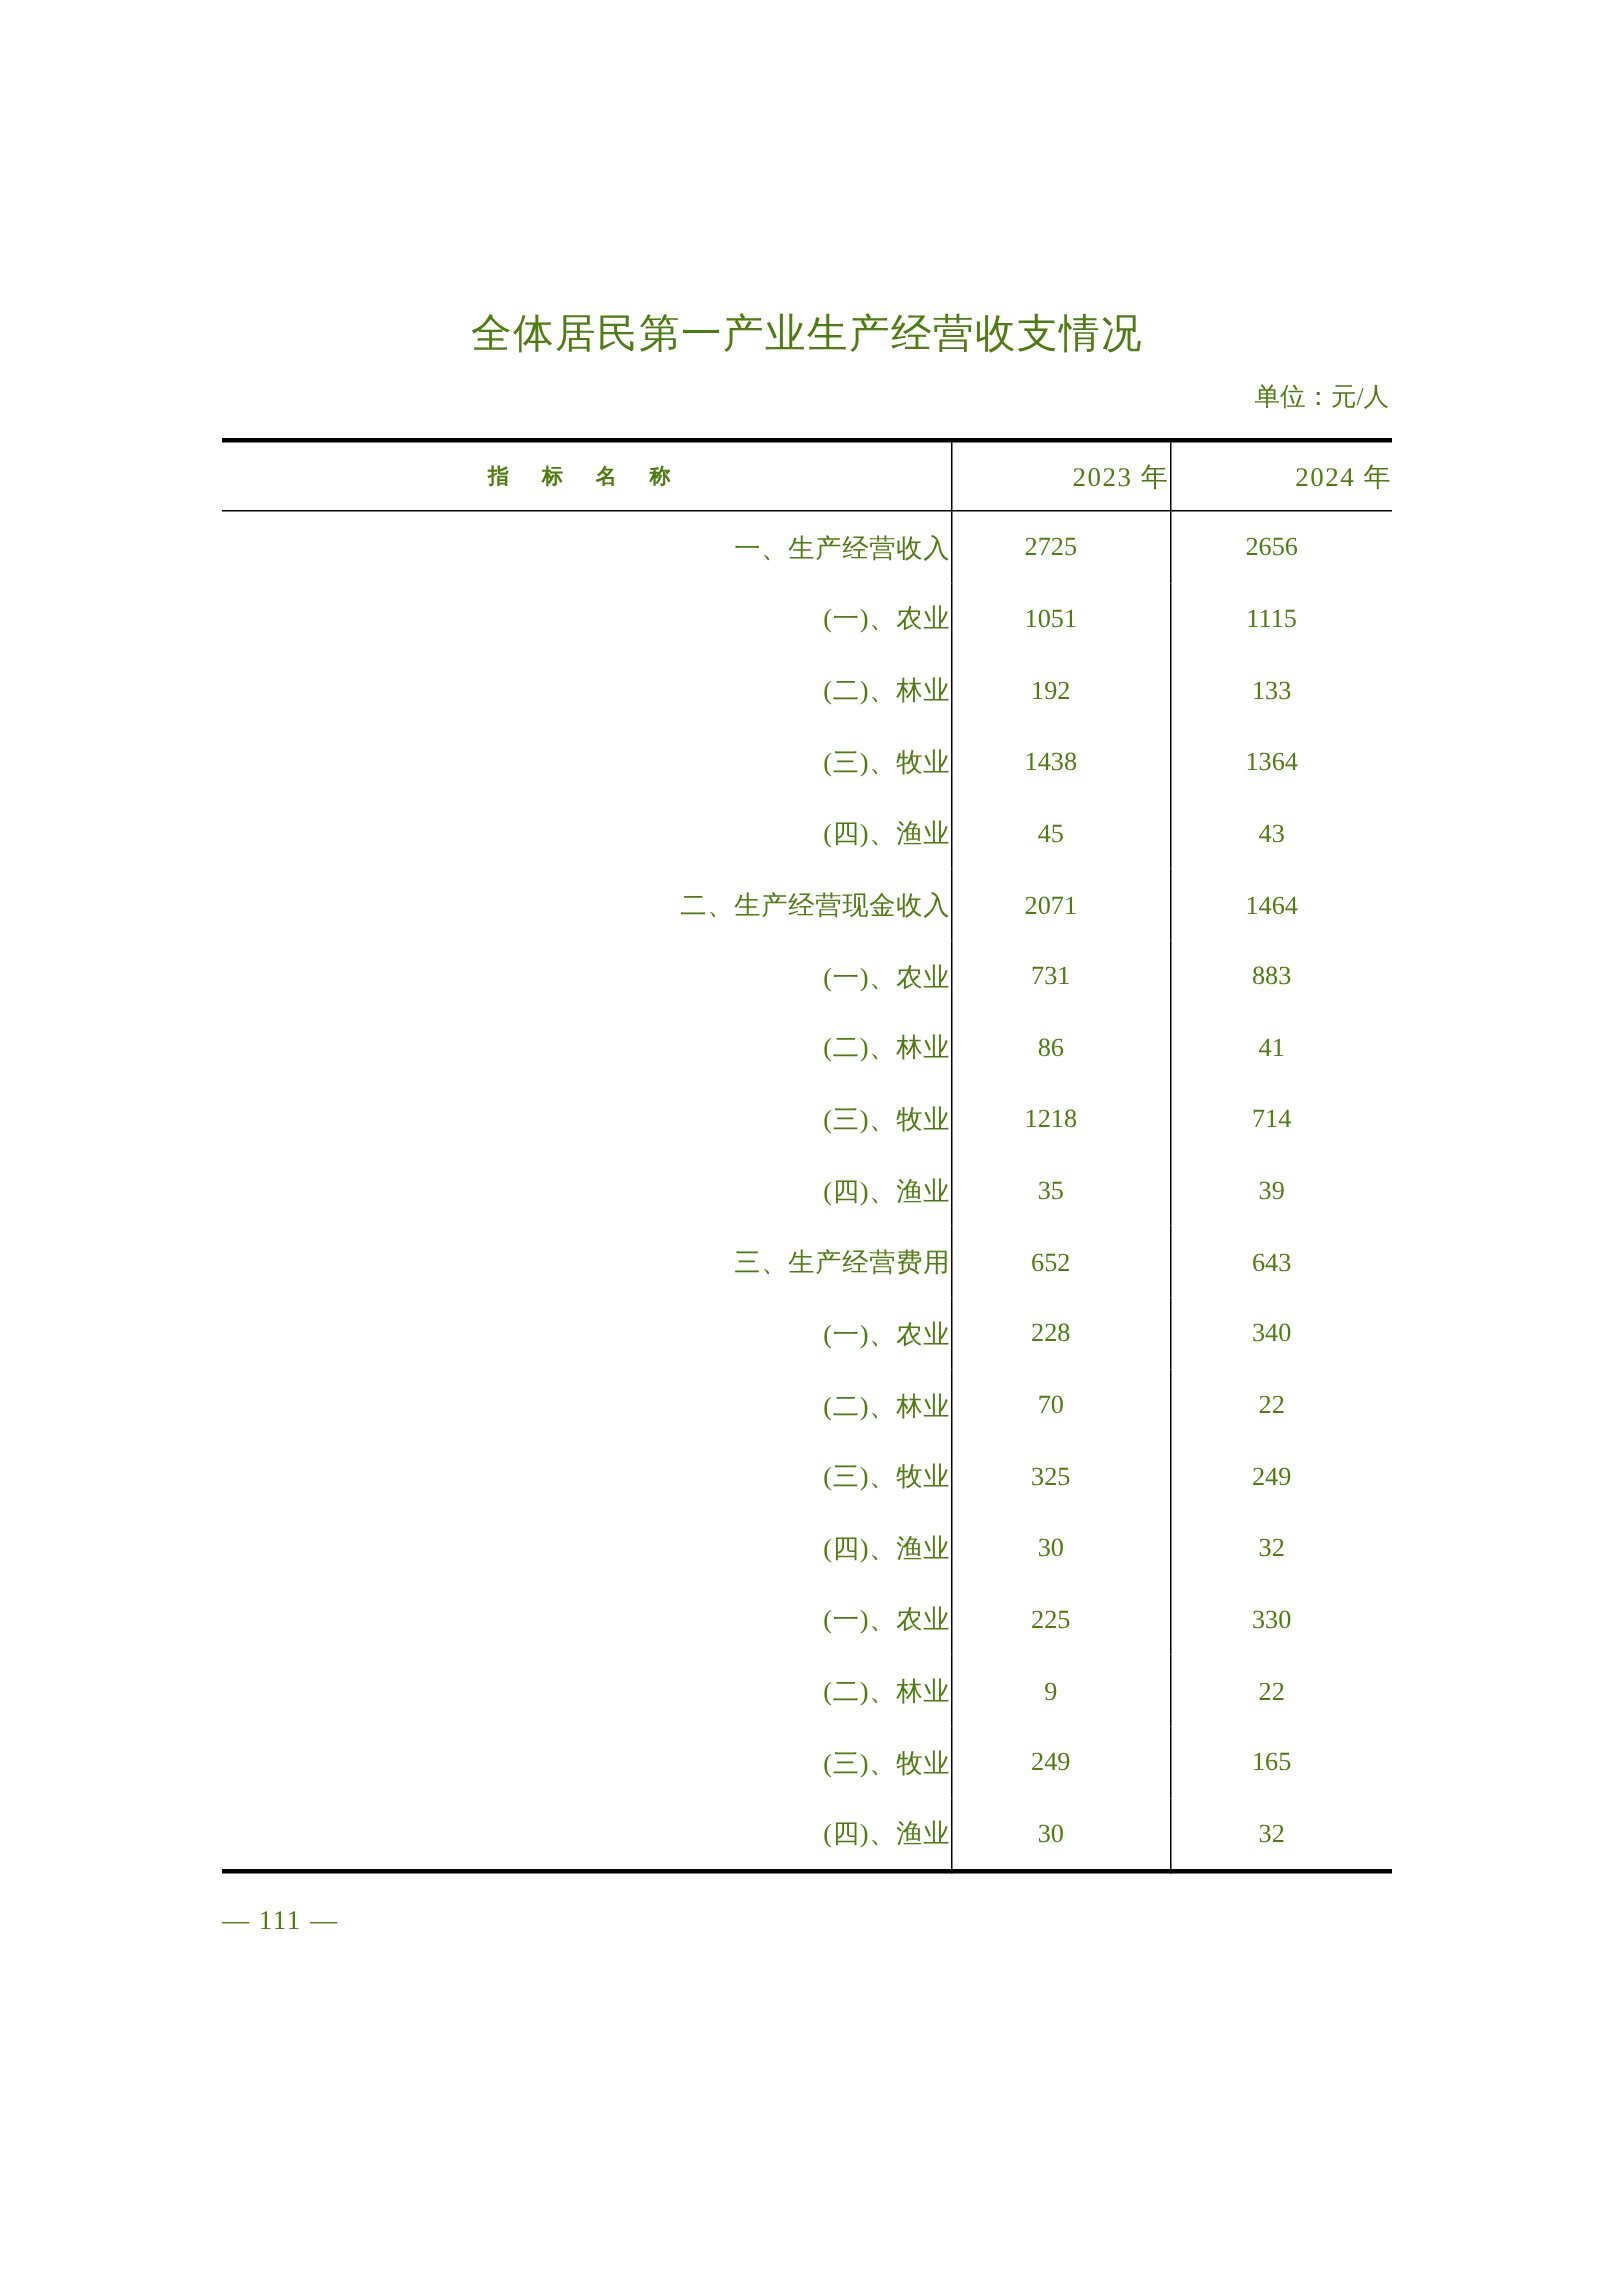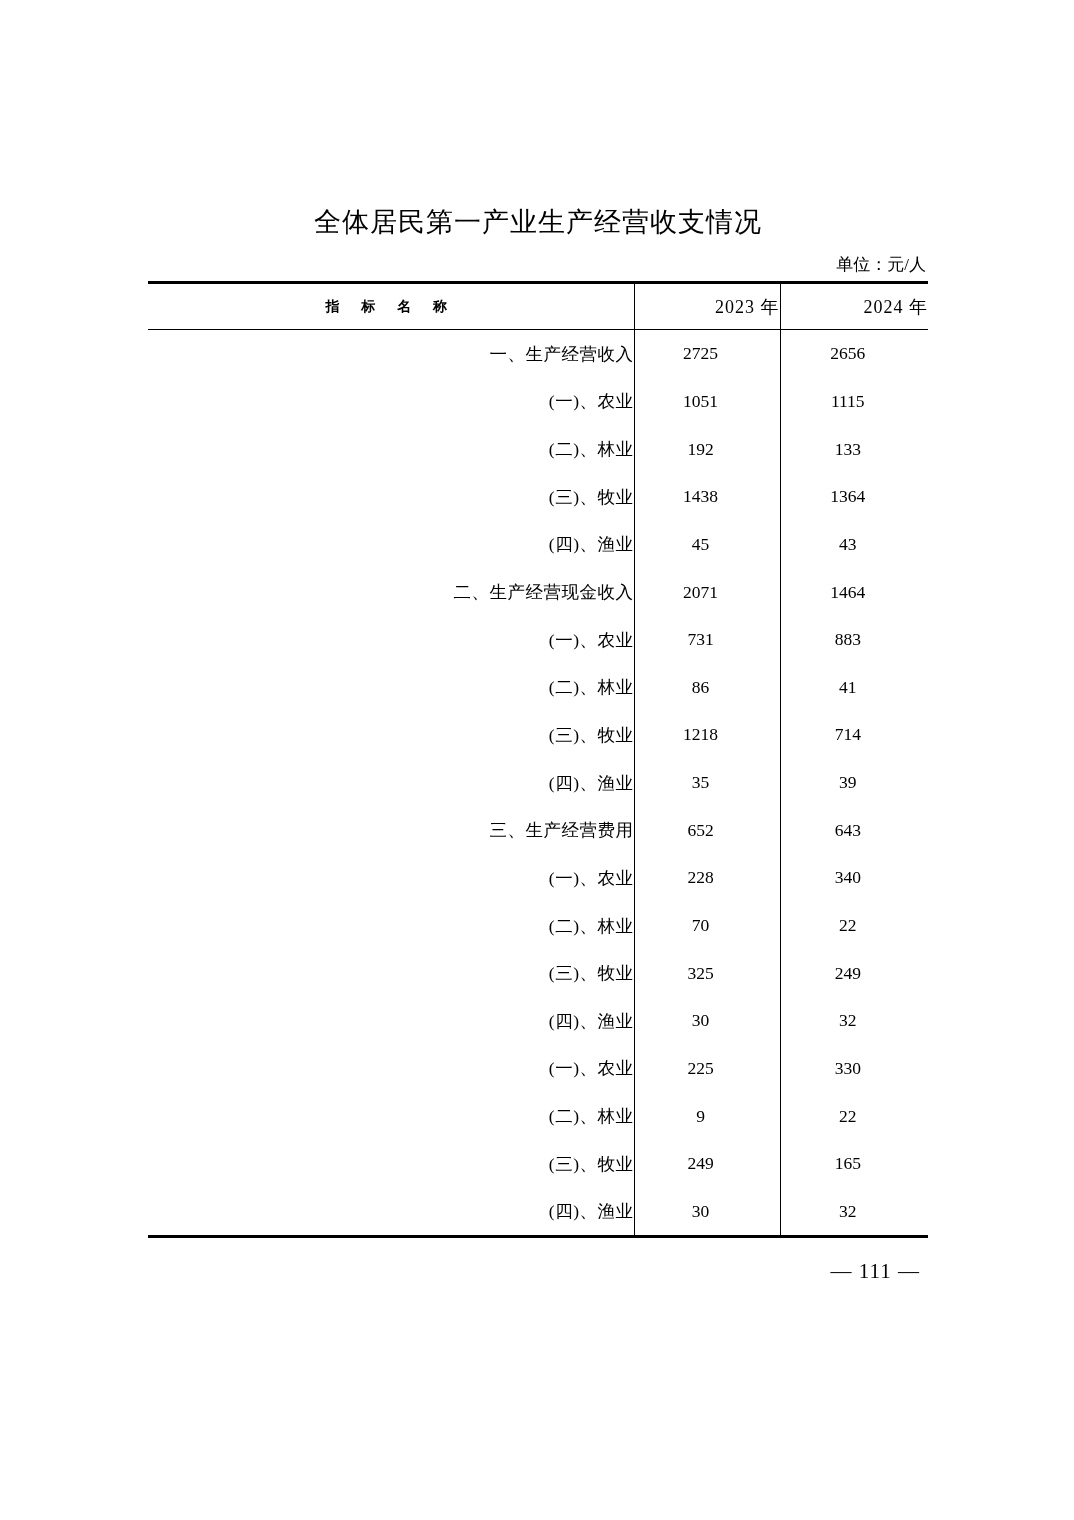--- a/index.html
+++ b/index.html
@@ -2,42 +2,42 @@
 <html><head>
 <meta charset="utf-8">
 <style>
   html, body { margin: 0; padding: 0; background: #e8e8e8; }
   .page {
     position: relative;
     width: 1074px;
     height: 1520px;
     margin: 0 auto;
     background: #ffffff;
-    color: #000000;
+    color: #4d7c0f;
     font-family: "Liberation Serif", "DejaVu Serif", serif;
     overflow: hidden;
   }
   .sheet {
     position: absolute;
     left: 148px;
     top: 0;
     width: 780px;
   }
   .doc-title {
     margin-top: 204px;
     text-align: center;
     font-size: 27px;
     line-height: 36px;
     letter-spacing: 1px;
     font-weight: 500;
     white-space: nowrap;
   }
   .unit-line {
     margin-top: 14px;
-    margin-bottom: 5px;
+    margin-bottom: 16px;
     text-align: right;
     font-size: 17px;
     line-height: 22px;
     padding-right: 2px;
   }
   table.data-table {
     width: 100%;
     border-collapse: collapse;
     border-top: 3.5px solid #000;
     border-bottom: 3.5px solid #000;
@@ -76,22 +76,22 @@
   td.c-name { text-align: right; letter-spacing: 0.5px; }
   td.c-name.lvl1 { padding-left: 21px; }
   td.c-name.lvl2 { padding-left: 47px; }
   td.c-num {
     text-align: center;
     padding-right: 13px;
     font-variant-numeric: lining-nums;
   }
   .page-number {
     margin-top: 21px;
-    text-align: right;
-    font-size: 21px;
+    text-align: left;
+    font-size: 18px;
     padding-right: 8px;
     letter-spacing: 1px;
   }
 </style>
 </head>
 <body>
 
 <div class="page">
   <div class="sheet">
 

